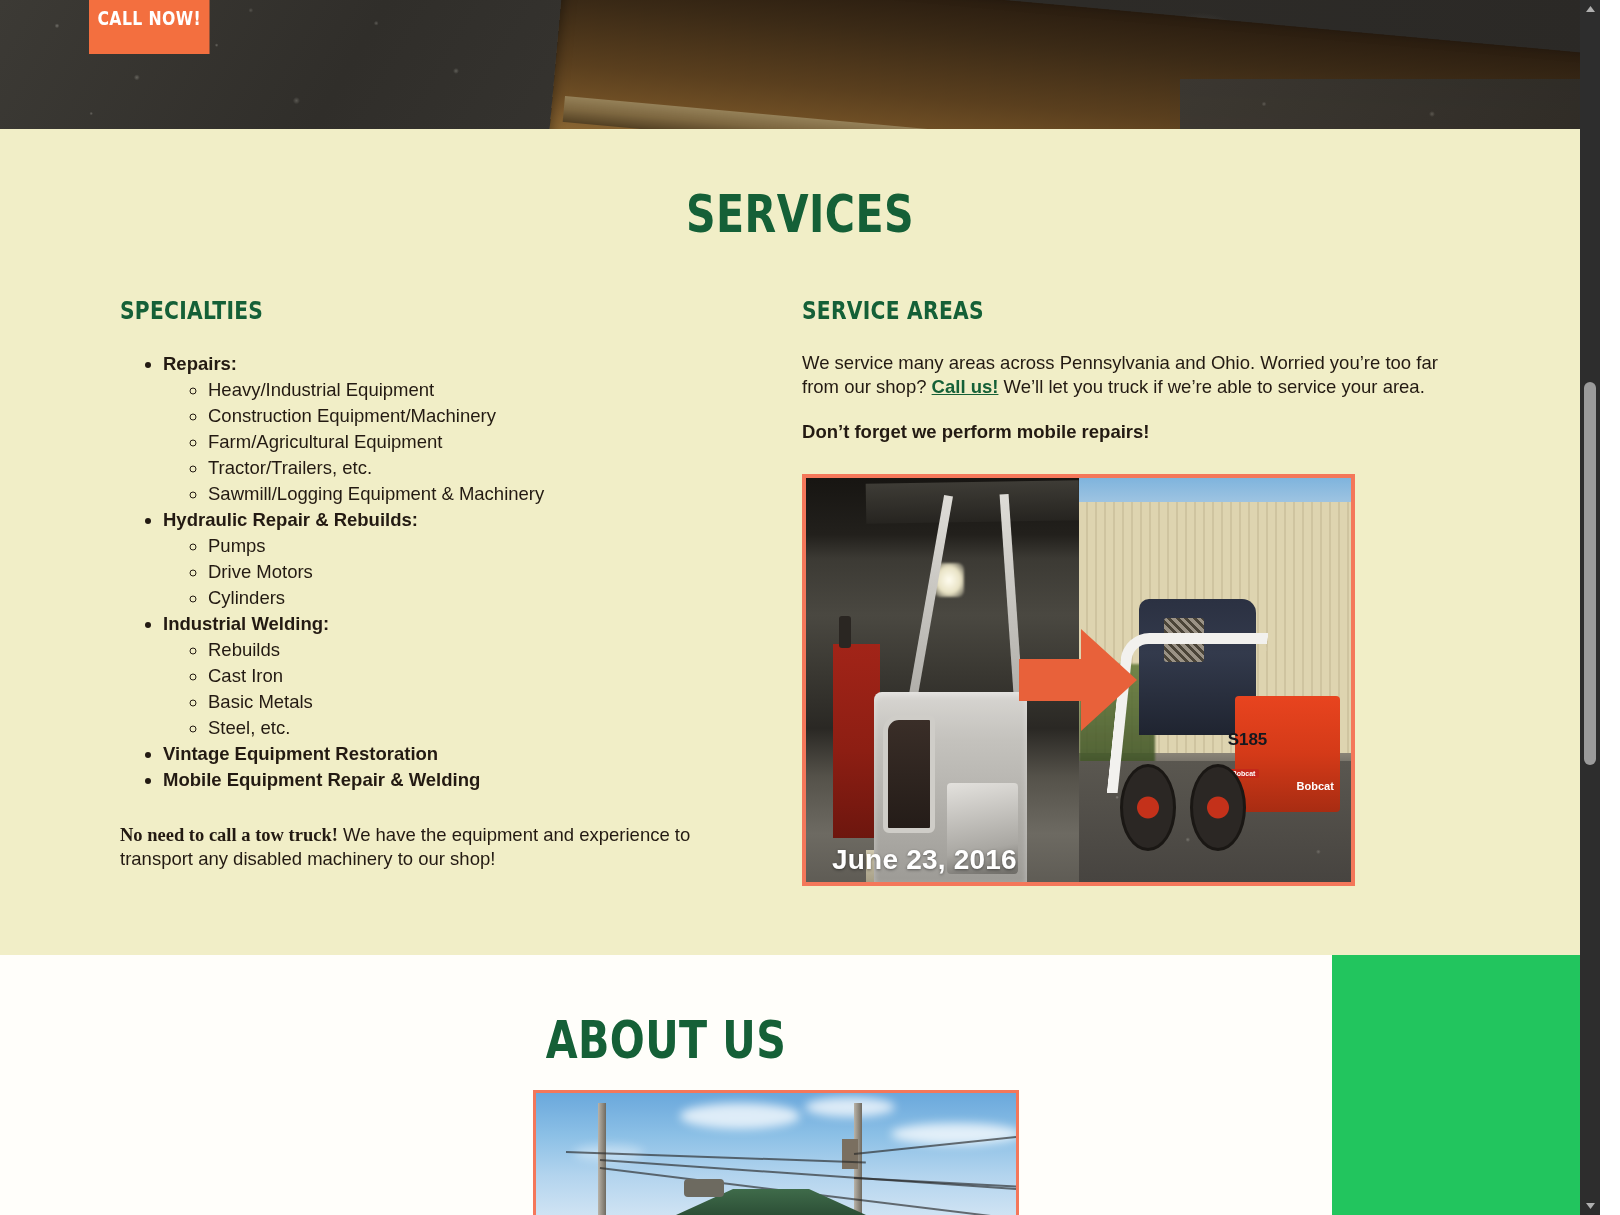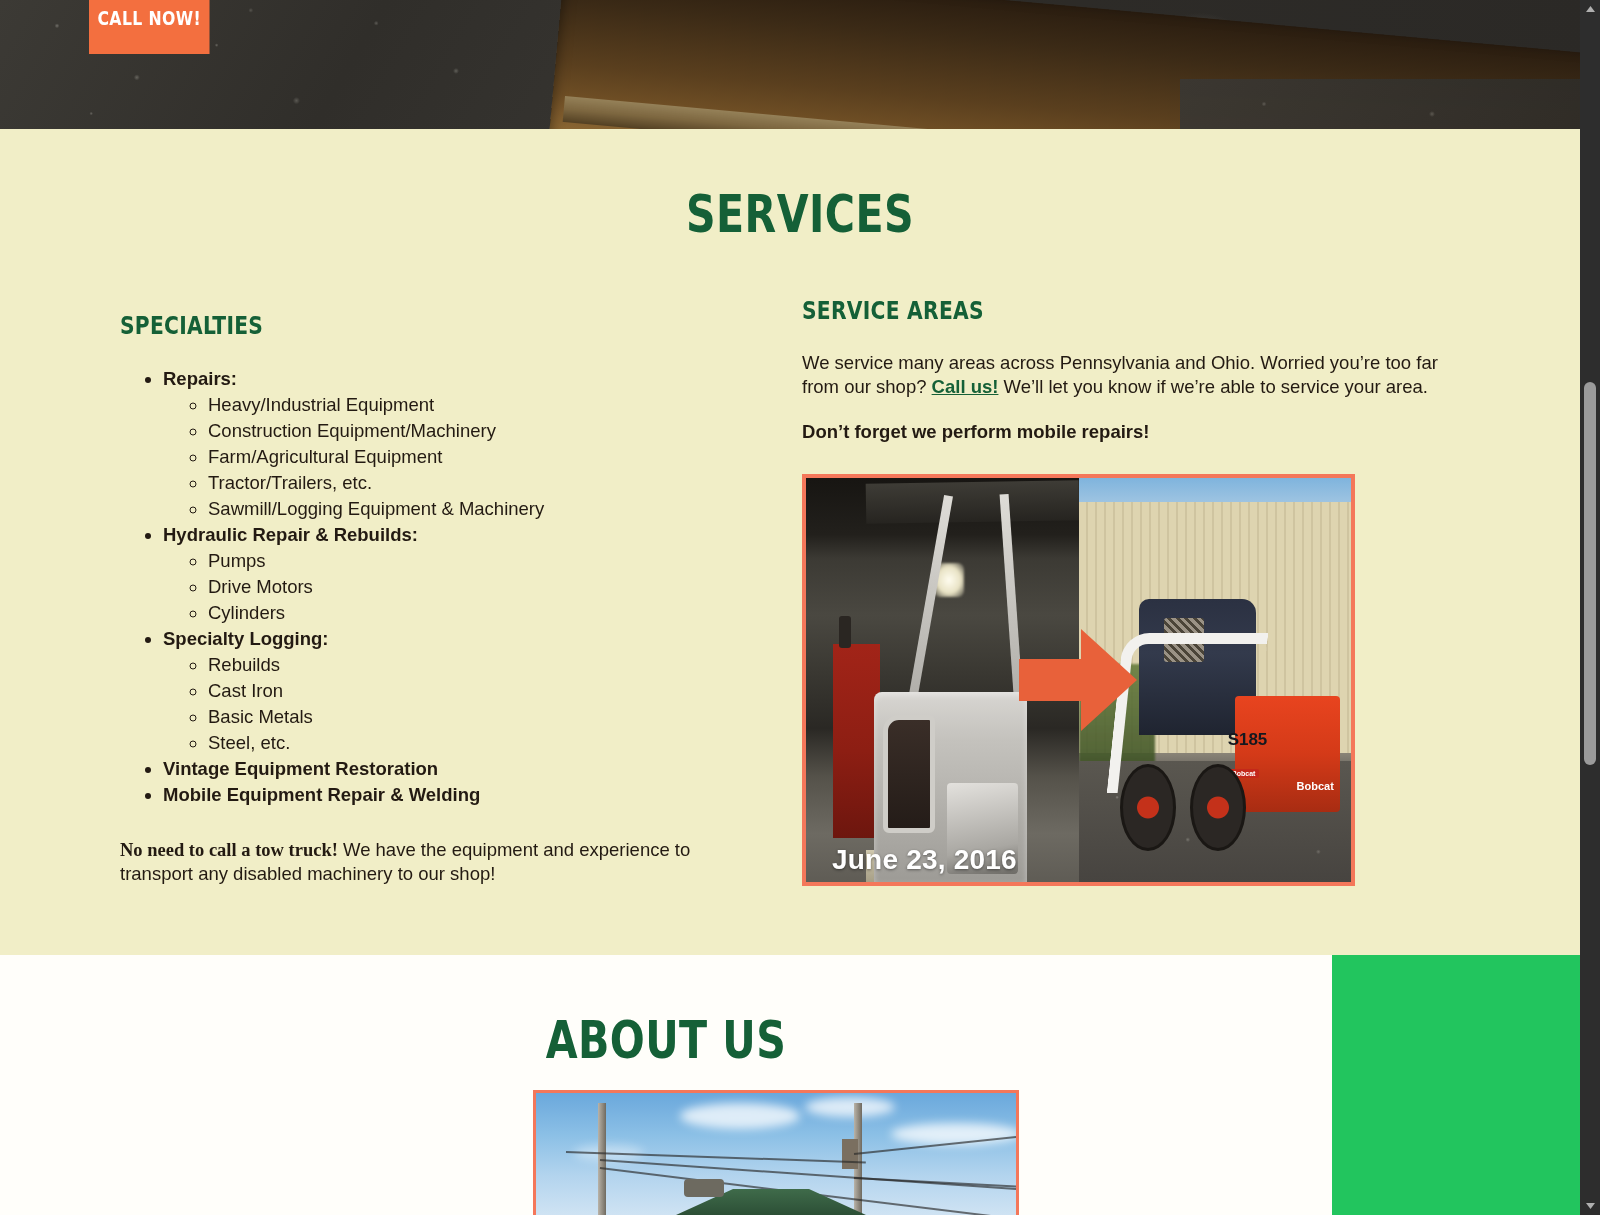--- a/index.html
+++ b/index.html
@@ -111,21 +111,20 @@
     font-size: 52px;
     letter-spacing: .5px;
     transform: scaleX(.88);
     padding-top: 55px;
   }
   .cols {
     display: flex;
     padding: 0 120px 0 120px;
     margin-top: 52px;
     gap: 12px;
-    align-items: flex-end;
   }
   .col-left { width: 676px; }
   .col-right { width: 684px; padding-left: 0; }
   .col-title {
     color: #156037;
     font-family: "Liberation Sans Narrow", "DejaVu Sans Condensed", "Liberation Sans", sans-serif;
     font-weight: bold;
     font-size: 25px;
     letter-spacing: .3px;
     transform: scaleX(.9);
@@ -465,41 +464,41 @@
           </li>
           <li>
             <span>Hydraulic Repair &amp; Rebuilds:</span>
             <ul class="sub-list">
               <li>Pumps</li>
               <li>Drive Motors</li>
               <li>Cylinders</li>
             </ul>
           </li>
           <li>
-            <span>Specialty Logging:</span>
+            <span>Industrial Welding:</span>
             <ul class="sub-list">
               <li>Rebuilds</li>
               <li>Cast Iron</li>
               <li>Basic Metals</li>
               <li>Steel, etc.</li>
             </ul>
           </li>
           <li>Vintage Equipment Restoration</li>
           <li>Mobile Equipment Repair &amp; Welding</li>
         </ul>
 
         <p class="tow-note">
           <b>No need to call a tow truck!</b><span> We have the equipment and experience to transport any disabled machinery to our shop!</span>
         </p>
       </div>
 
       <div class="col-right">
         <div class="col-title">SERVICE AREAS</div>
 
-        <p class="sa-para"><span>We service many areas across Pennsylvania and Ohio. Worried you’re too far from our shop? </span><a class="sa-link" href="#">Call us!</a><span> We’ll let you know if we’re able to service your area.</span></p>
+        <p class="sa-para"><span>We service many areas across Pennsylvania and Ohio. Worried you’re too far from our shop? </span><a class="sa-link" href="#">Call us!</a><span> We’ll let you truck if we’re able to service your area.</span></p>
 
         <p class="sa-bold">Don’t forget we perform mobile repairs!</p>
 
         <div class="ba-frame">
 
           <div class="ba-before">
             <div class="shop-beam"></div>
             <div class="shop-light"></div>
             <div class="red-cabinet"></div>
             <div class="loader-arm-l"></div>

